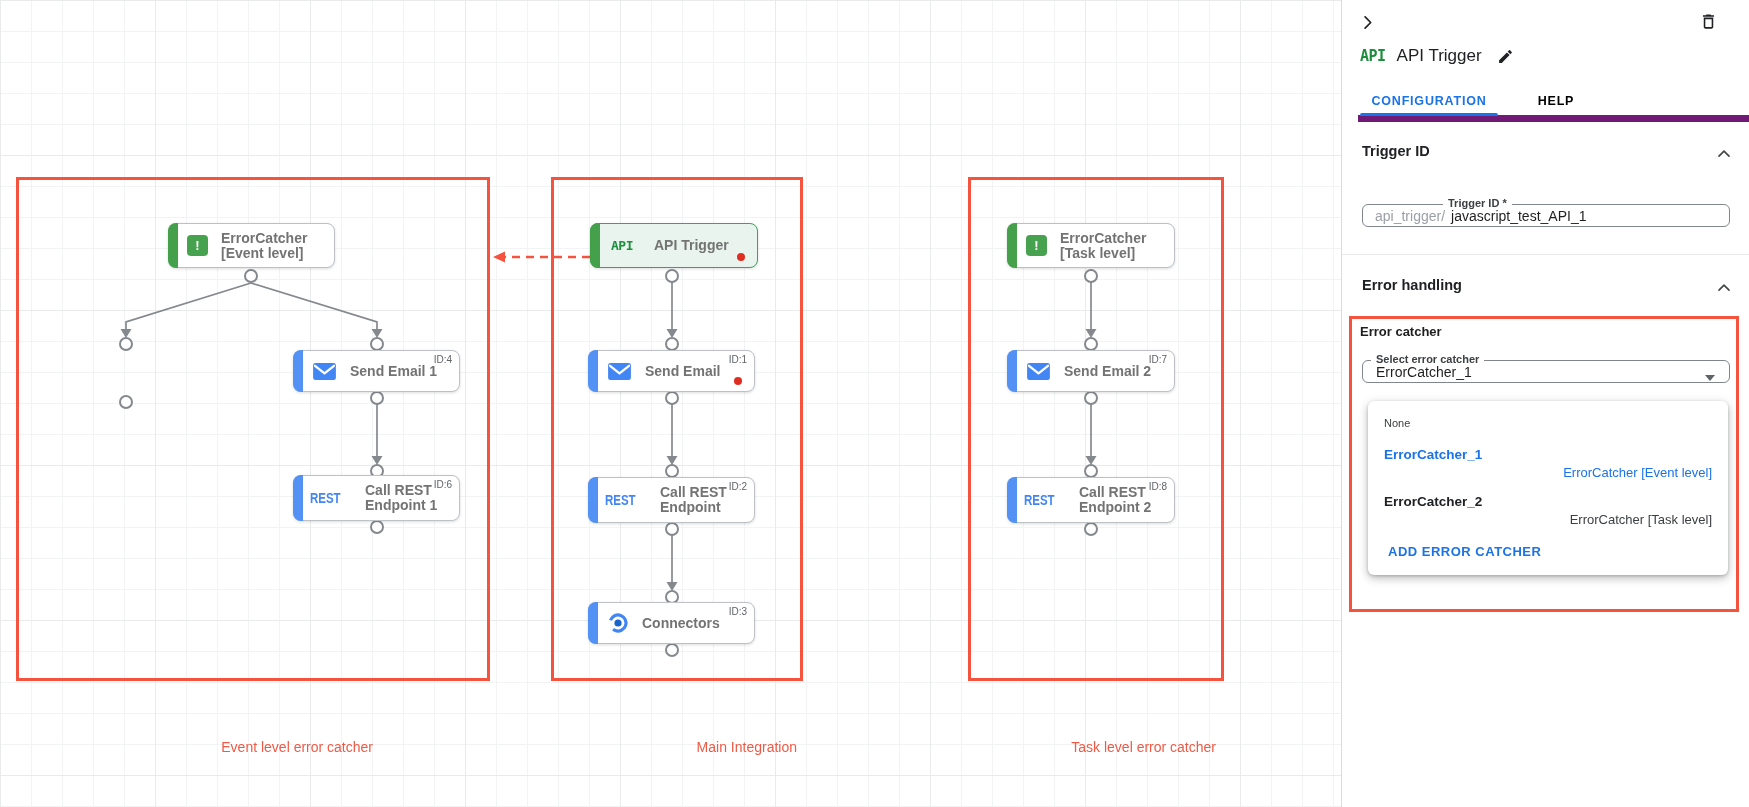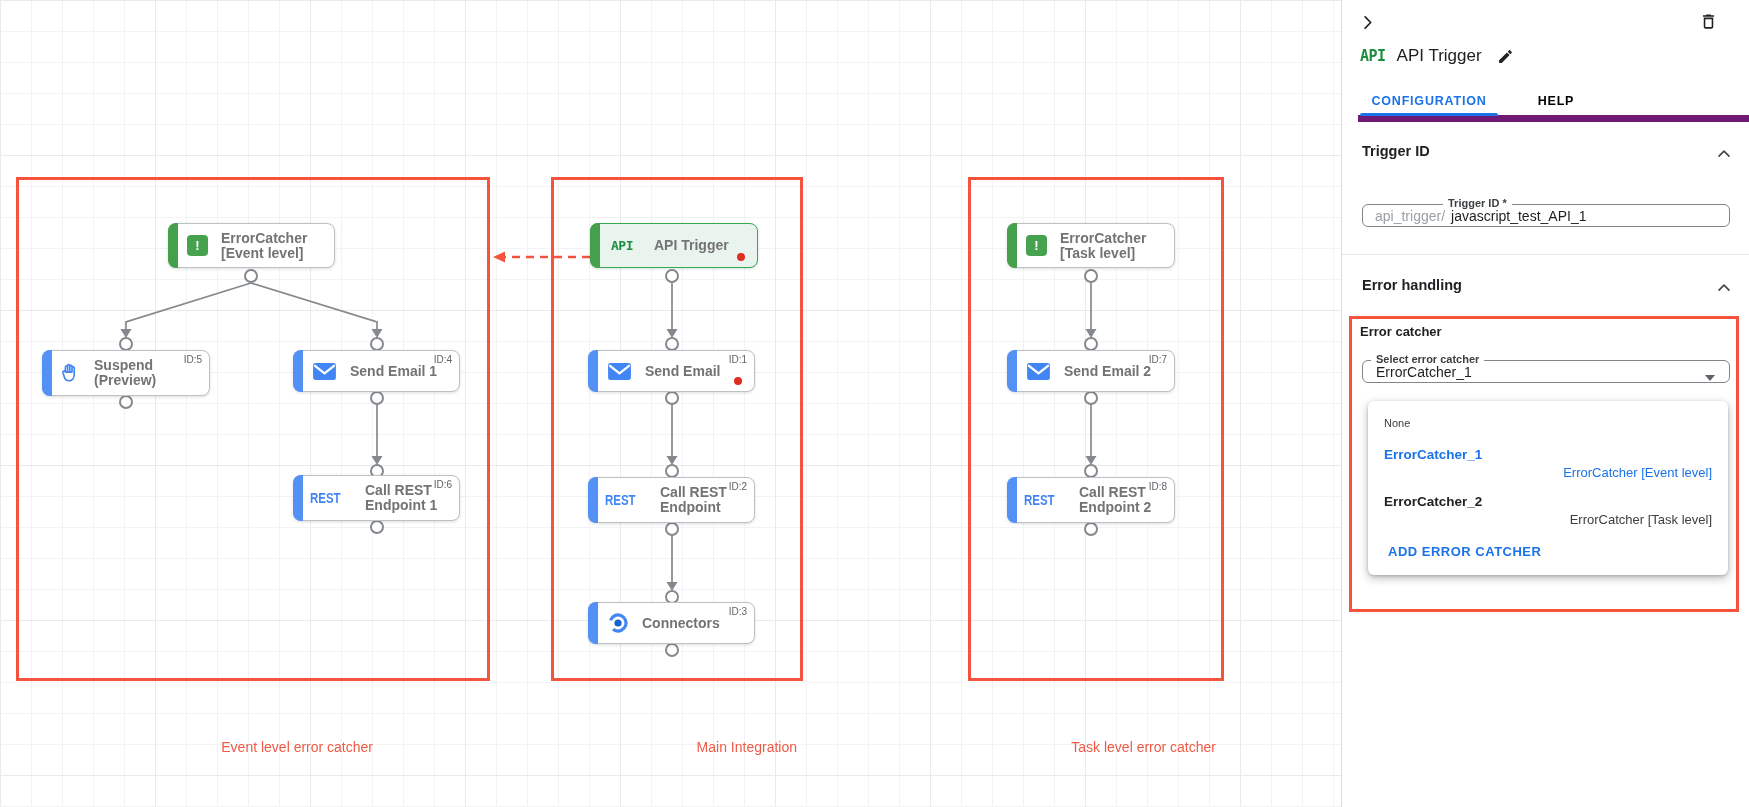--- a/index.html
+++ b/index.html
@@ -135,31 +135,20 @@
     <div class="group-rect" style="left:551px; top:177px; width:252px; height:504px;"></div>
     <div class="group-rect" style="left:968px; top:177px; width:256px; height:504px;"></div>
 
     <div class="flow-node" style="left:168px; top:223px; width:167px; height:45px;">
       <span class="accent green"></span>
       <span class="err-icon">!</span>
       <span class="node-label"><span>ErrorCatcher</span><br>
         <span>[Event level]</span></span>
     </div>
 
-    <div class="flow-node" style="left:42px; top:350px; width:168px; height:46px;">
-      <span class="accent blue"></span>
-      <span class="icon-box" style="margin-left:16px;">
-        <svg width="22" height="22" viewBox="0 0 24 24" fill="none" stroke="#4285f4" stroke-width="1.8" stroke-linecap="round" stroke-linejoin="round">
-          <path d="M7 11 V5.5 a1.2 1.2 0 0 1 2.4 0 V10 M9.4 10 V4 a1.2 1.2 0 0 1 2.4 0 v6 M11.8 10 V4.8 a1.2 1.2 0 0 1 2.4 0 V11 M14.2 11 V6.5 a1.2 1.2 0 0 1 2.4 0 V14 c0 4 -2.5 6.5 -5.5 6.5 S6 18 5.5 15.5 L4.3 11.8 c-.3 -1 .2 -1.8 1 -2 .8 -.2 1.4 .2 1.7 1 Z"></path>
-        </svg>
-      </span>
-      <span class="node-label"><span>Suspend</span><br>
-        <span>(Preview)</span></span>
-      <span class="node-id">ID:5</span>
-    </div>
 
     <div class="flow-node" style="left:293px; top:350px; width:167px; height:42px;">
       <span class="accent blue"></span>
       <span class="icon-box">
         <svg width="25" height="19" viewBox="0 0 26 20">
             <rect x="1" y="1" width="24" height="18" rx="2.5" fill="#4285f4"></rect>
             <path d="M3 4 L13 12 L23 4" fill="none" stroke="#fff" stroke-width="2.4" stroke-linecap="round" stroke-linejoin="round"></path>
           </svg>
       </span>
       <span class="node-label">Send Email 1</span>

